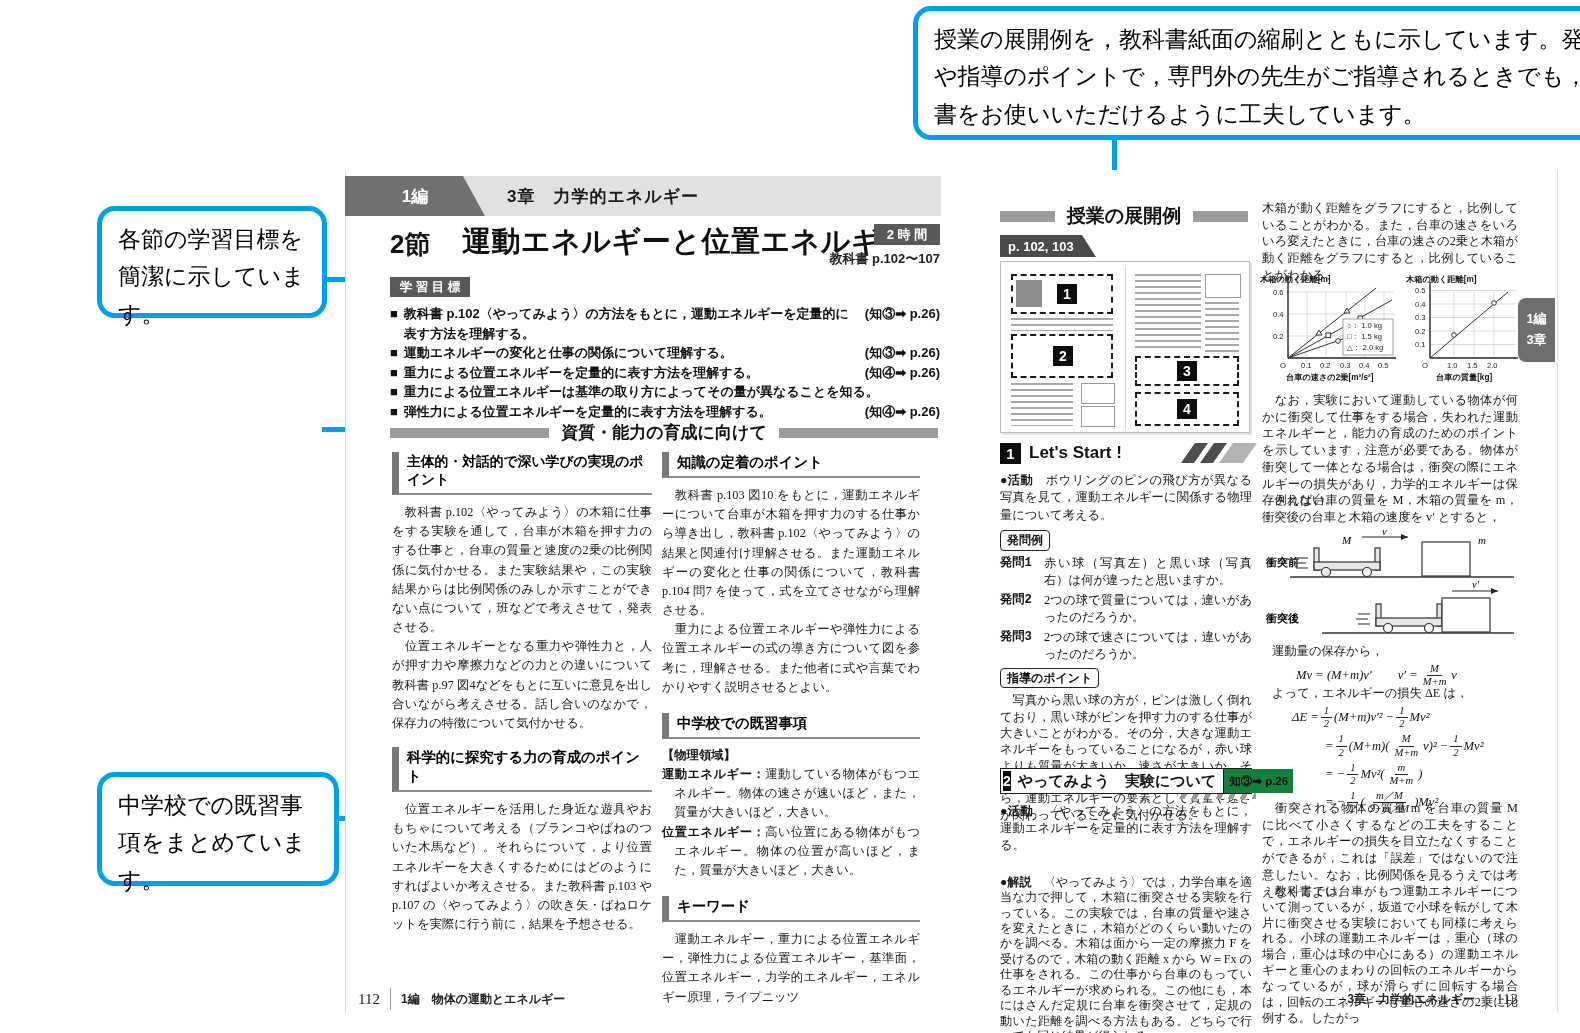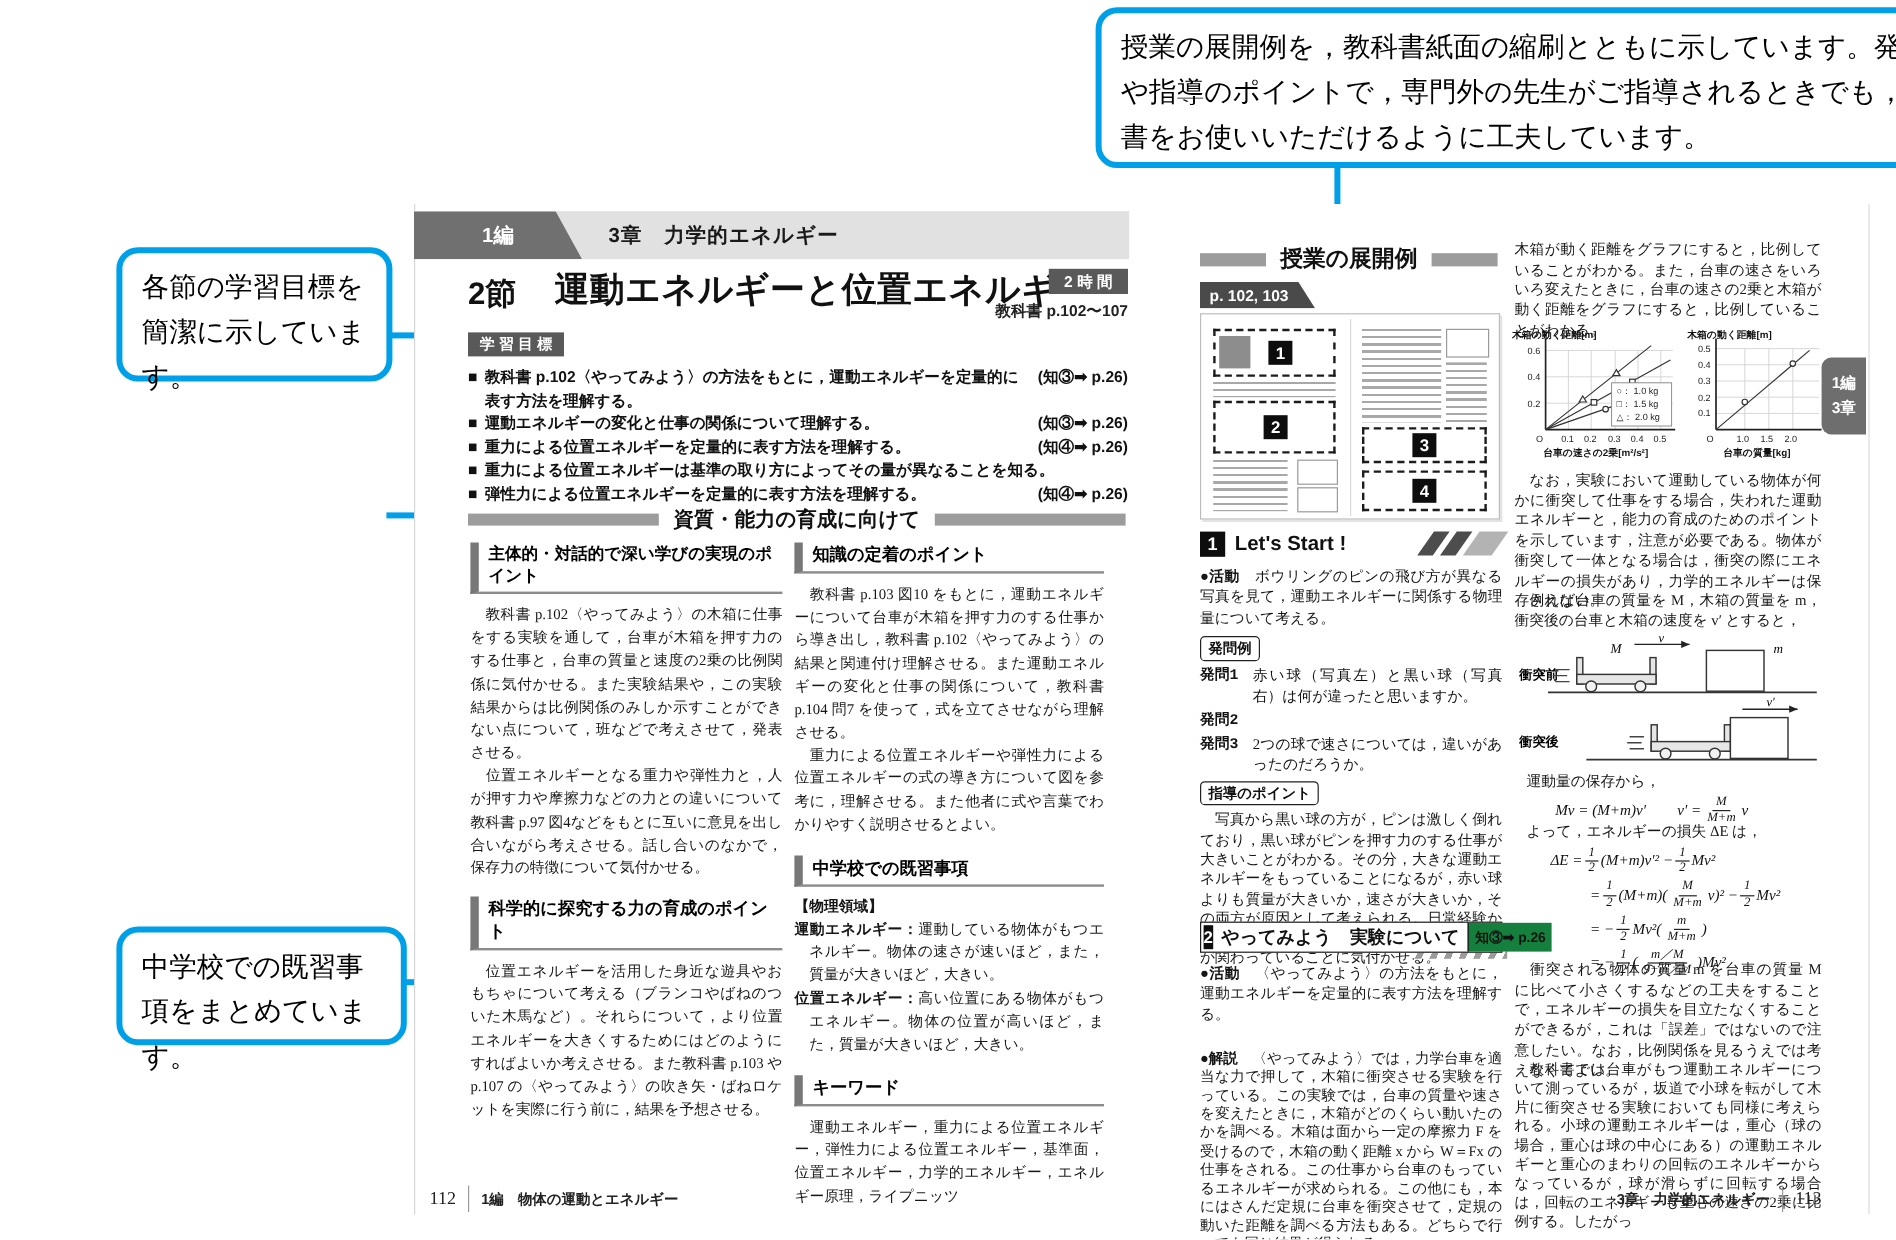--- a/index.html
+++ b/index.html
@@ -78,21 +78,21 @@
   <div class="conn" style="left:334px;top:816px;width:305px;height:5px;"></div>
   <div class="conn" style="left:634px;top:658px;width:5px;height:163px;"></div>
   <div class="dot" style="left:628px;top:650px;"></div>
 
   <div class="abs callout" style="left:913px;top:6px;width:760px;height:134px;">
     <span>授業の展開例を，教科書紙面の縮刷とともに示しています。発問例や指導のポイントで，専門外の先生がご指導されるときでも，教科書をお使いいただけるように工夫しています。</span>
   </div>
   <div class="abs callout" style="left:97px;top:206px;width:230px;height:112px;">
     <span>各節の学習目標を簡潔に示しています。</span>
   </div>
-  <div class="abs callout" style="left:97px;top:772px;width:242px;height:99px;">
+  <div class="abs callout" style="left:97px;top:772px;width:242px;height:114px;">
     <span>中学校での既習事項をまとめています。</span>
   </div>
 
   <div class="sheet"></div>
 
   <div class="abs chapbar" style="left:345px;top:176px;width:596px;height:40px;">
     <div class="darkseg">
         <span>1編</span>
       </div>
     <div class="chaptext">3章　力学的エネルギー</div>
@@ -236,20 +236,21 @@
     <div style="margin:6px 0 4px 0;">
       <span class="labelbox">発問例</span>
     </div>
     <div id="questions">
         <div class="q-row">
           <span class="q-label">発問1</span>
           <span class="q-text">赤い球（写真左）と黒い球（写真右）は何が違ったと思いますか。</span>
         </div>
         <div class="q-row">
           <span class="q-label">発問2</span>
+          <span class="q-text">2つの球で質量については，違いがあったのだろうか。</span>
         </div>
         <div class="q-row">
           <span class="q-label">発問3</span>
           <span class="q-text">2つの球で速さについては，違いがあったのだろうか。</span>
         </div>
       </div>
     <div style="margin:5px 0 4px 0;">
       <span class="labelbox">指導のポイント</span>
     </div>
     <div class="jtext serif" style="line-height:1.33;">　写真から黒い球の方が，ピンは激しく倒れており，黒い球がピンを押す力のする仕事が大きいことがわかる。その分，大きな運動エネルギーをもっていることになるが，赤い球よりも質量が大きいか，速さが大きいか，その両方が原因として考えられる。日常経験から，運動エネルギーの要素として質量や速さが関わっていることに気付かせる。</div>

